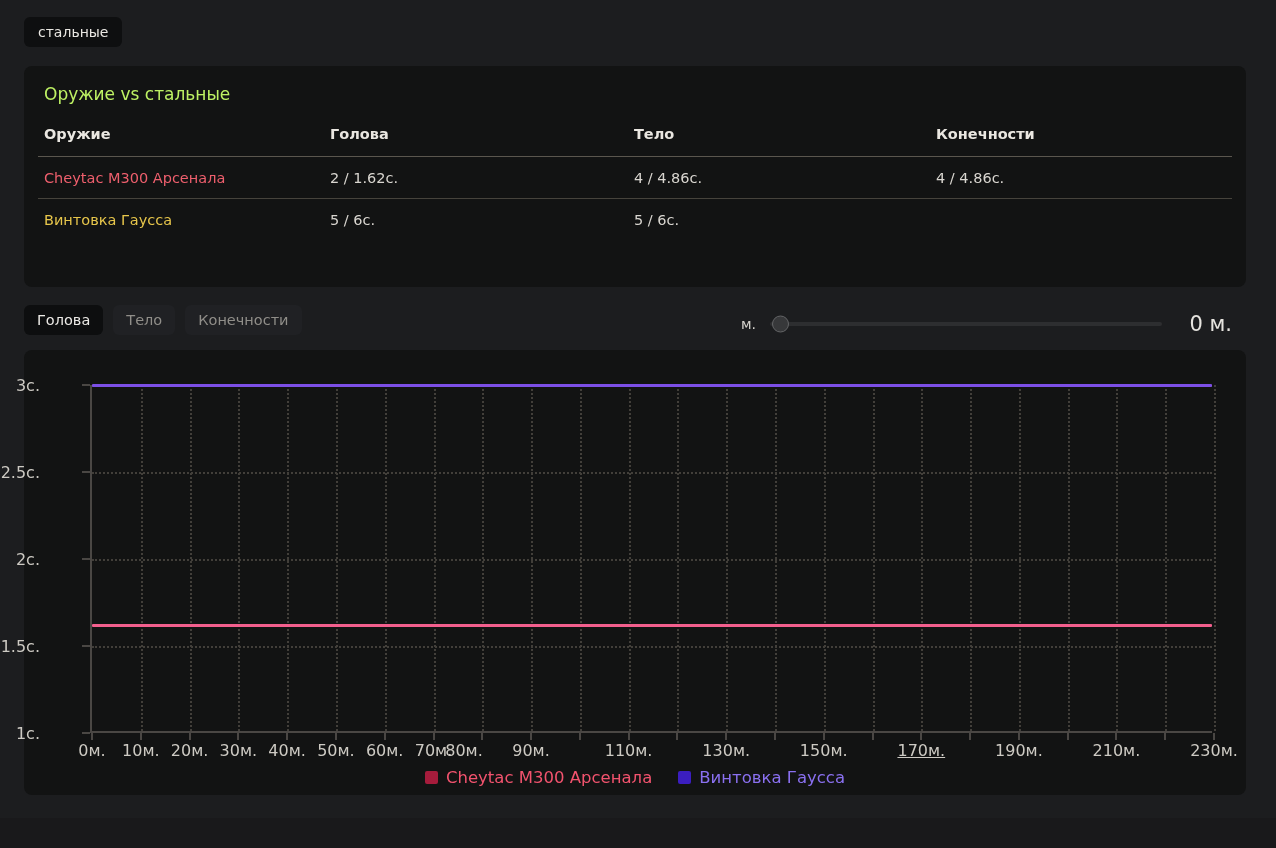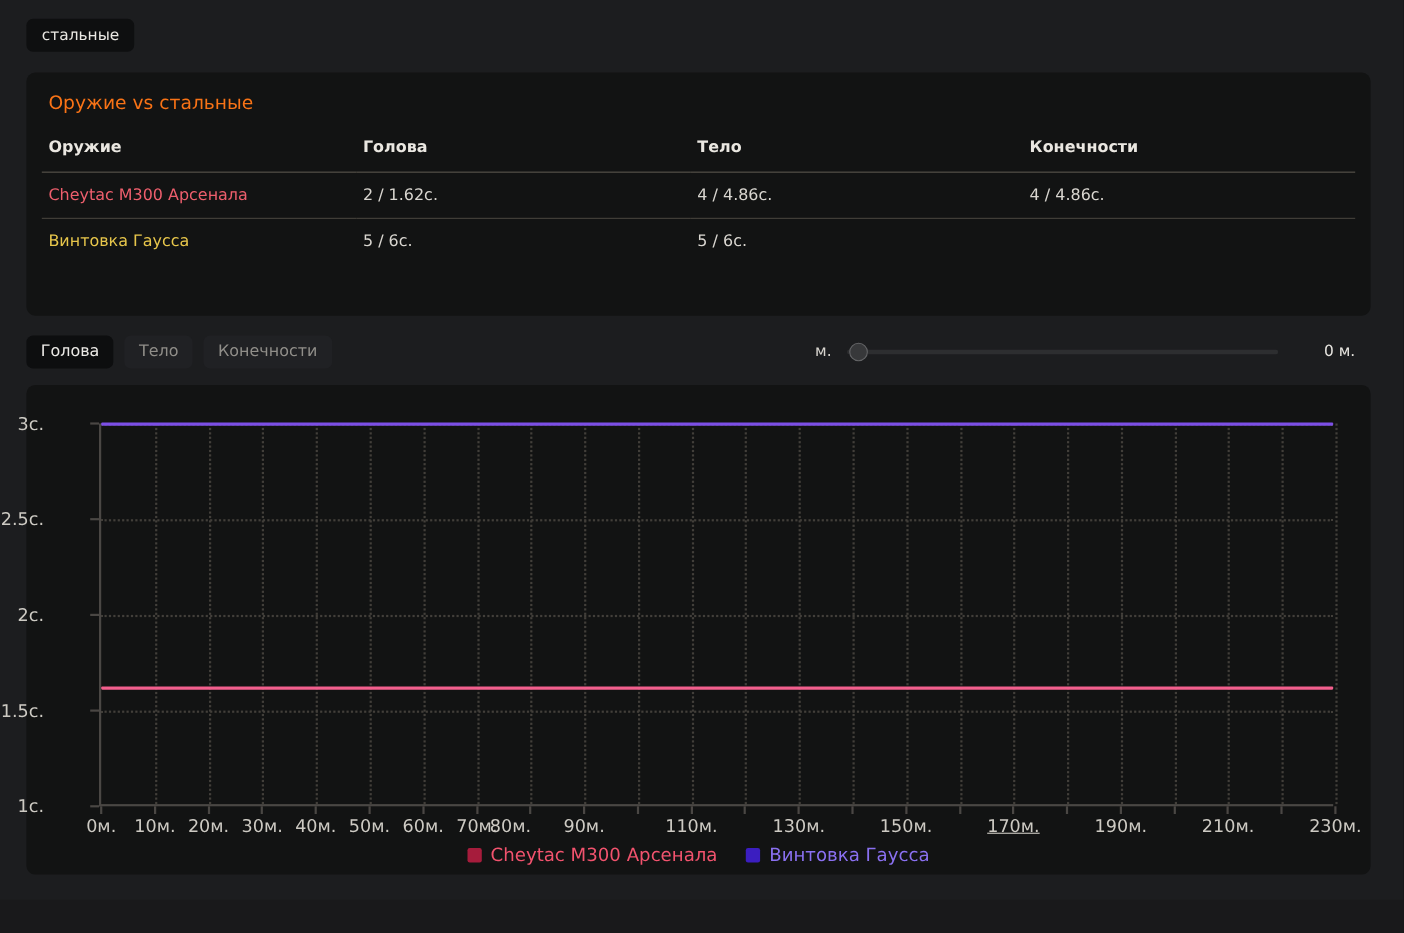--- a/index.html
+++ b/index.html
@@ -13,21 +13,21 @@
   .chip {
     position:absolute; left:24px; top:17px;
     background:#0e0f10; color:#eae8e3;
     border-radius:6px; padding:7px 14px;
     font-size:14px; cursor:pointer;
   }
   .panel {
     position:absolute; background:#121313; border-radius:8px;
   }
   #table-panel { left:24px; top:66px; width:1222px; height:221px; padding:0 14px; }
-  .panel-title { color:#f97316; font-size:17px; padding:18px 6px 14px 6px; }
+  .panel-title { color:#bef264; font-size:17px; padding:18px 6px 14px 6px; }
   .cmp-table { width:100%; display:grid; grid-template-columns:23.95% 25.46% 25.3% auto; }
   .cmp-table .hcell {
     color:#eae7e1; font-size:14.5px; font-weight:bold;
     padding:8px 6px 14px 6px; border-bottom:1px solid #5a564e;
   }
   .cmp-table .cell {
     font-size:14.5px; padding:13px 6px 12px 6px; color:#d9d6d0;
     border-bottom:1px solid #46433c;
   }
   .cmp-table .cell.lastrow { border-bottom:none; }
@@ -39,21 +39,21 @@
   .slider-unit { font-size:14px; color:#d6d3cd; margin-right:14px; }
   .slider-track {
     width:392px; height:4px; background:#2d2e30; border-radius:2px;
     position:relative; cursor:pointer;
   }
   .slider-handle {
     position:absolute; left:2px; top:50%; transform:translate(0,-50%);
     width:17px; height:17px; border-radius:50%;
     background:#37383a; border:1px solid #636466; cursor:grab;
   }
-  .slider-value { font-size:14px; color:#e6e4df; margin-left:26px; min-width:44px; text-align:right; }
+  .slider-value { font-size:21px; color:#e6e4df; margin-left:26px; min-width:44px; text-align:right; }
   .tabs { position:absolute; left:24px; top:305px; display:flex; gap:10px; }
   .tab {
     border-radius:6px; padding:7px 13px; font-size:14.5px;
     background:#202124; color:#908e89; cursor:pointer;
   }
   .tab.active { background:#0d0e0f; color:#eceae6; }
   #chart-panel { left:24px; top:350px; width:1222px; height:445px; }
   #plot {
     position:absolute; left:66px; top:35px; width:1122px; height:348px;
     border-left:2px solid #4a4744; border-bottom:2px solid #4a4744;

